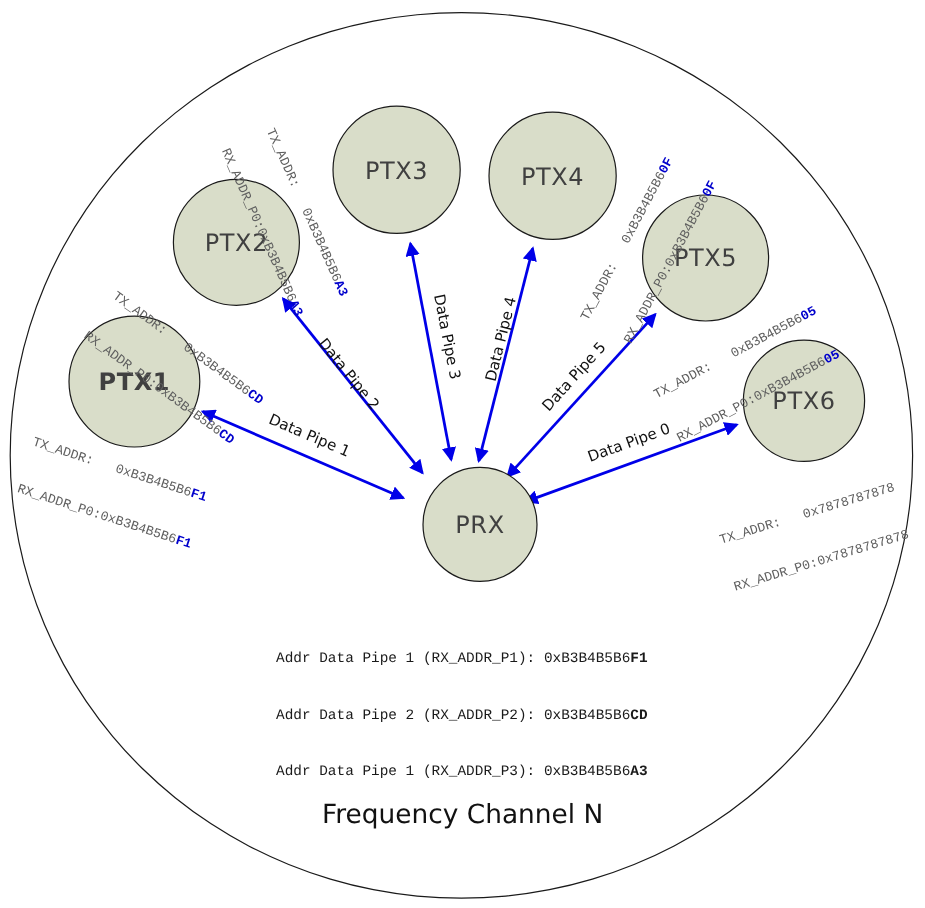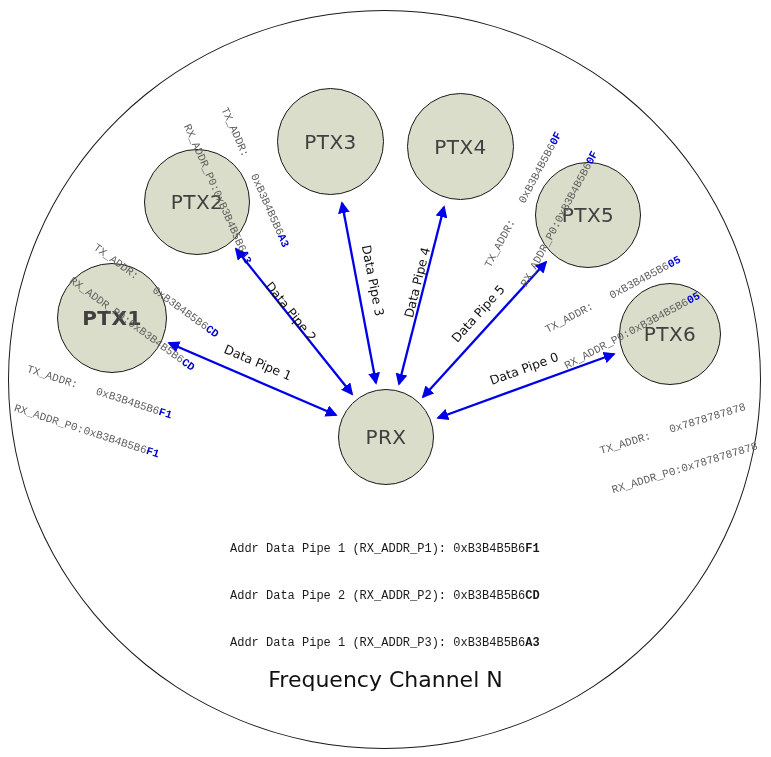--- a/index.html
+++ b/index.html
@@ -61,21 +61,21 @@
   <line x1="438" y1="418" x2="614" y2="354" marker-start="url(#ah)" marker-end="url(#ah)"></line>
 </svg>
 
 <div class="node" style="left:57px;  top:263px; width:110px; height:110px;font-weight:bold;">PTX1</div>
 <div class="node" style="left:144px; top:149px; width:106px; height:106px;">PTX2</div>
 <div class="node" style="left:277px; top:88px;  width:107px; height:107px;">PTX3</div>
 <div class="node" style="left:407px; top:93px;  width:107px; height:107px;">PTX4</div>
 <div class="node" style="left:535px; top:162px; width:106px; height:106px;">PTX5</div>
 <div class="node" style="left:619px; top:283px; width:102px; height:102px;">PTX6</div>
 
-<div class="node" style="left:338px; top:389px; width:96px; height:96px;">PRX</div>
+<div class="node" style="left:352px; top:389px; width:96px; height:96px;">PRX</div>
 
 <div class="pipe-label" style="left:216px; top:355px; transform:rotate(23deg);">Data Pipe 1</div>
 <div class="pipe-label" style="left:249px; top:304px; transform:rotate(51deg);">Data Pipe 2</div>
 <div class="pipe-label" style="left:331px; top:273px; transform:rotate(79deg);">Data Pipe 3</div>
 <div class="pipe-label" style="left:375px; top:275px; transform:rotate(-76deg);">Data Pipe 4</div>
 <div class="pipe-label" style="left:436px; top:306px; transform:rotate(-48deg);">Data Pipe 5</div>
 <div class="pipe-label" style="left:482px; top:361px; transform:rotate(-20deg);">Data Pipe 0</div>
 
 <div class="addr" style="left:15px; top:358px; transform:rotate(18deg);">
   <div><span>TX_ADDR:   0xB3B4B5B6</span><span class="hl">F1</span></div>

